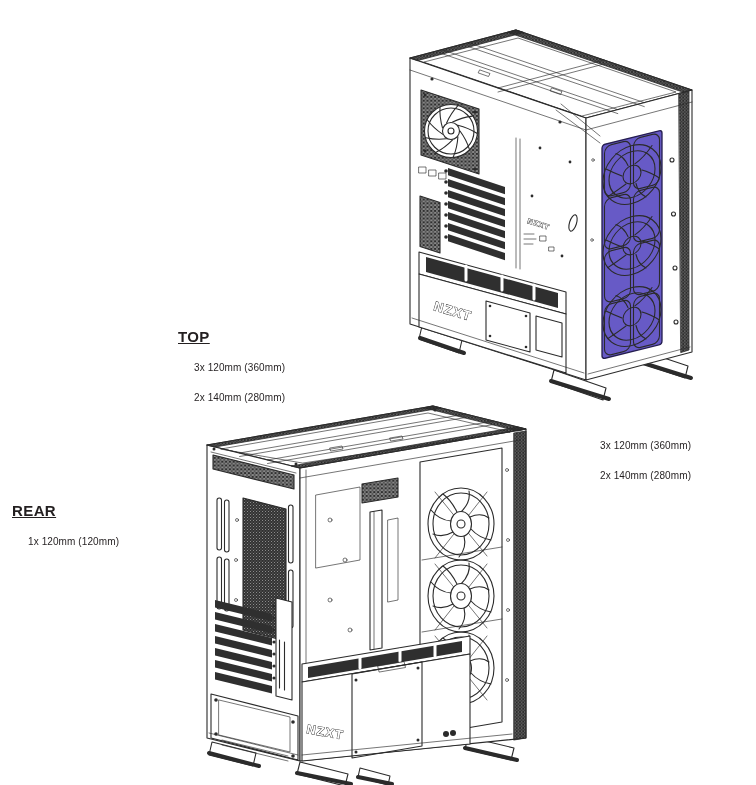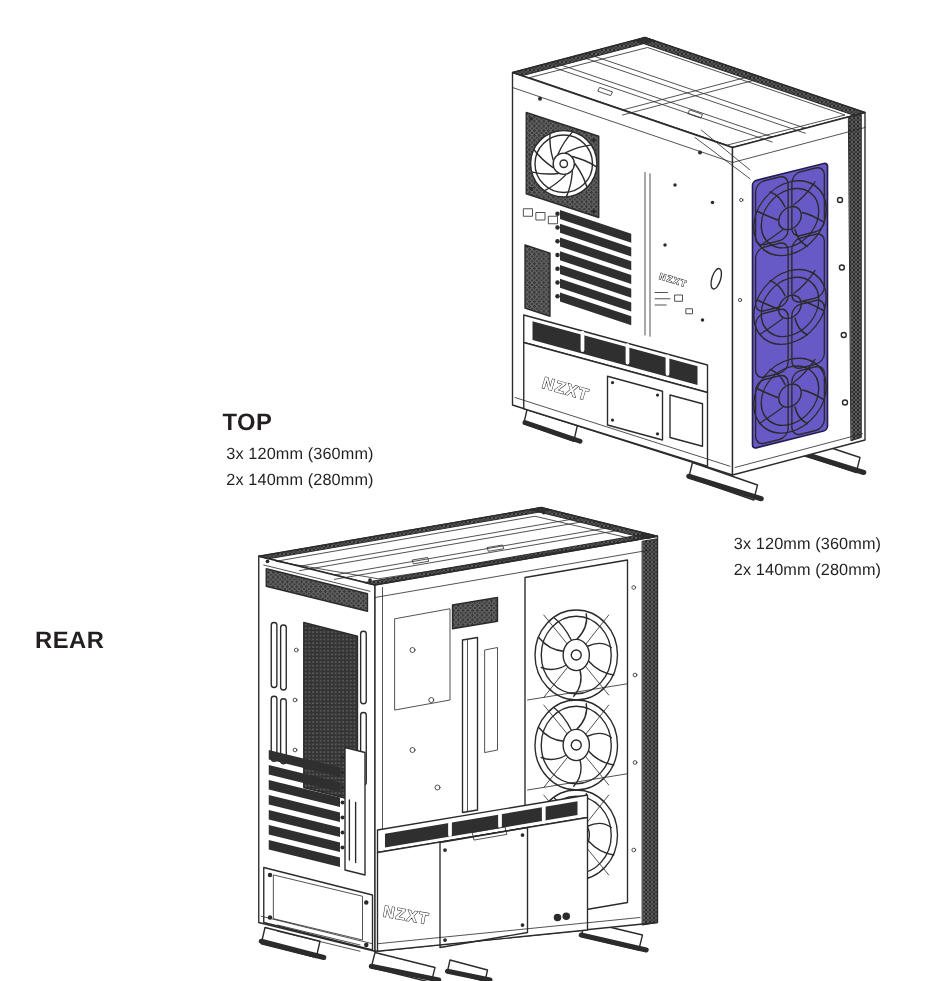--- a/index.html
+++ b/index.html
@@ -21,22 +21,22 @@
   #diagram .thick{stroke-width:4;}
   #diagram .wgap{stroke:#ffffff;stroke-width:3;}
   #diagram .screw{fill:#2b2b2b;stroke:none;}
   #diagram .pfill{fill:#675ac6;stroke:#241d4f;stroke-width:1.3;}
   #diagram .pline{stroke:#1b1433;stroke-width:1.15;fill:none;}
   #diagram text.logo{
     font-family:"Liberation Sans",sans-serif;font-weight:bold;letter-spacing:1.2px;
     fill:#ffffff;stroke:#2b2b2b;stroke-width:.85;paint-order:stroke;
   }
   .callout{position:absolute;}
-  .callout .ttl{font-size:19px;font-weight:bold;letter-spacing:.4px;margin:0 0 4px 0;}
-  .callout .spec{font-size:13px;line-height:1.4;letter-spacing:.1px;margin:3px;}
+  .callout .ttl{font-size:15px;font-weight:bold;letter-spacing:.4px;margin:0 0 4px 0;text-decoration:underline;}
+  .callout .spec{font-size:10px;line-height:1.4;letter-spacing:.1px;margin:16px;}
 </style>
 </head>
 <body>
 
 <svg id="diagram" width="756" height="785" viewBox="0 0 756 785">
   <defs>
     <pattern id="mesh" width="3.2" height="3.2" patternUnits="userSpaceOnUse">
       <rect width="3.2" height="3.2" fill="#2d2d2d" stroke="none"></rect>
       <circle cx="1.6" cy="1.6" r="0.55" fill="#c9c9c9" stroke="none"></circle>
     </pattern>
@@ -337,15 +337,16 @@
   <div class="ttl">TOP</div>
   <div class="spec">3x 120mm (360mm)</div>
   <div class="spec">2x 140mm (280mm)</div>
 </div>
 
 <div class="callout" style="left:584px;top:423px">
   <div class="spec">3x 120mm (360mm)</div>
   <div class="spec">2x 140mm (280mm)</div>
 </div>
 
-<div class="callout" style="left:28px;top:502px">
+<div class="callout" style="left:12px;top:502px">
   <div class="ttl">REAR</div>
+  <div class="spec">1x 120mm (120mm)</div>
 </div>
 
 </body></html>

